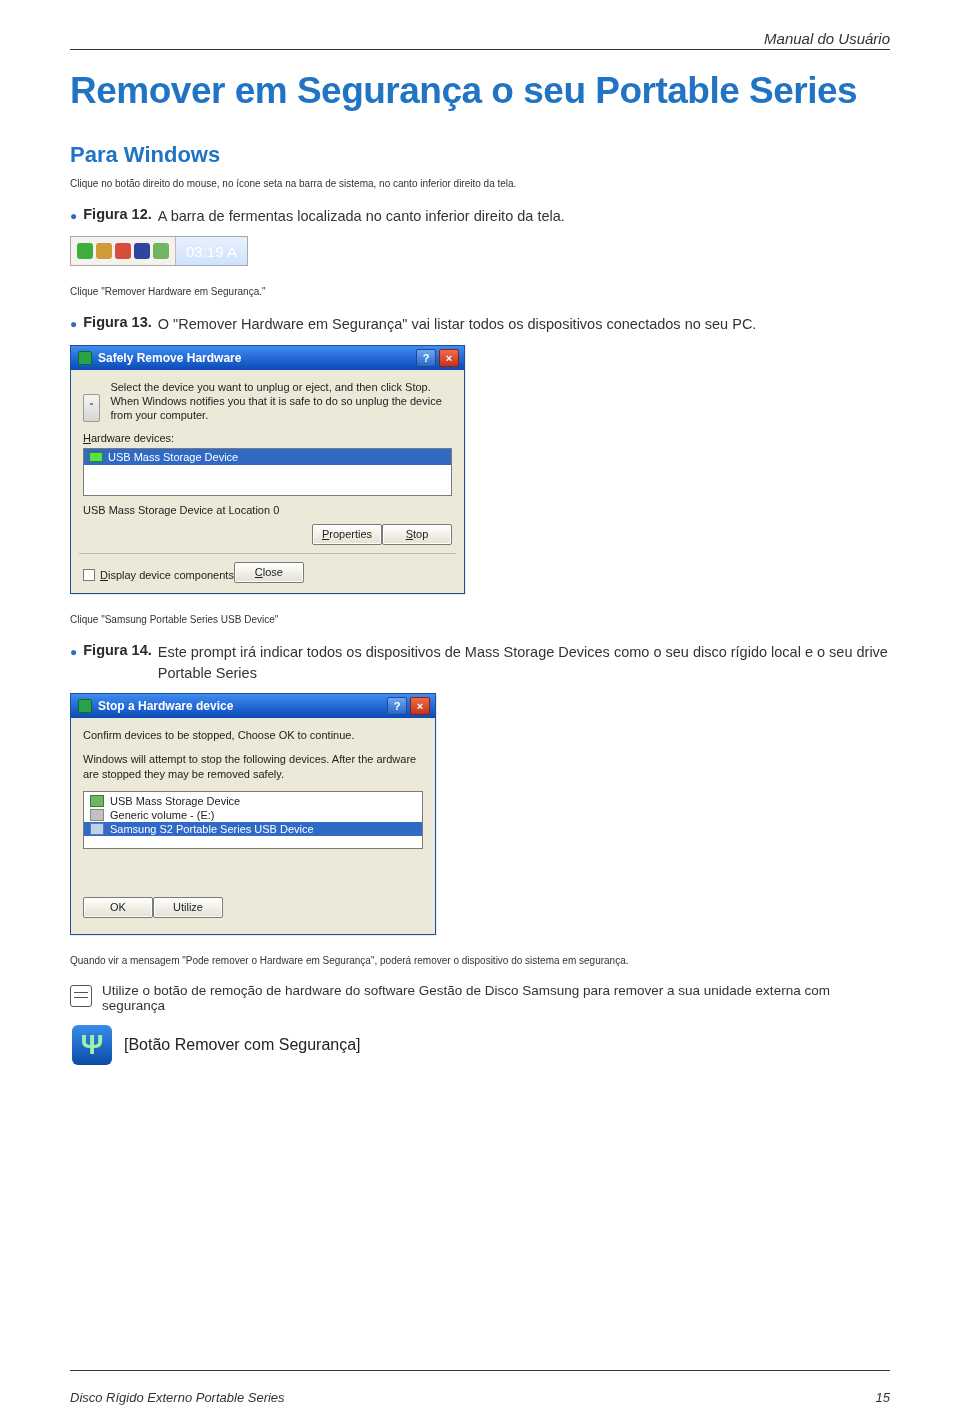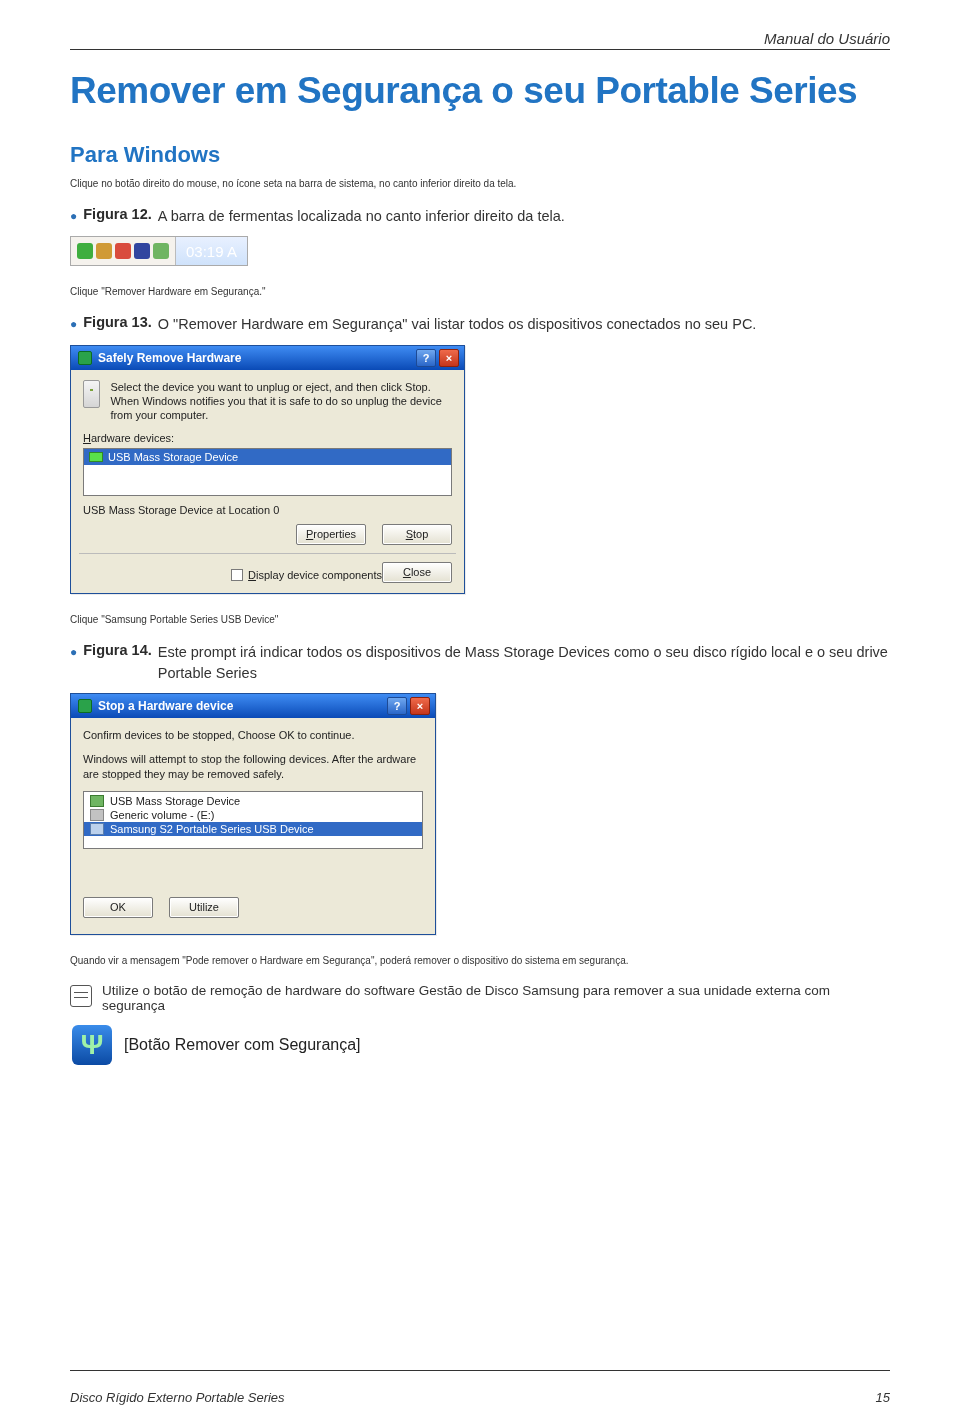--- a/index.html
+++ b/index.html
@@ -113,21 +113,21 @@
     background: linear-gradient(#6fa7ef,#2a66c8);
     border: 1px solid #1d4a95;
     border-radius: 2px;
     color: #fff;
     font-size: 11px;
     display:flex;align-items:center;justify-content:center;
     font-weight: bold;
   }
   .xp-winbtn.close { background: linear-gradient(#ef6a4a,#c4351b); border-color:#8d200c; }
   .xp-body { padding: 10px 12px 10px 12px; }
-  .xp-info-row { display: flex; align-items: flex-start; gap: 10px; margin-bottom: 10px; }
+  .xp-info-row { display: flex; align-items: flex-end; gap: 10px; margin-bottom: 10px; }
   .xp-card-icon { width: 36px; height: 28px; background: linear-gradient(#f5f5f5,#d5d5d5); border:1px solid #999; border-radius:2px; position:relative; }
   .xp-card-icon::after{content:"";position:absolute;left:6px;top:8px;right:6px;height:2px;background:#7aa23a;}
   .xp-info-text { color:#222; line-height:1.3; }
   .xp-label { color:#222; margin-bottom:4px; }
   .xp-listbox {
     border:1px solid #7a7a7a;
     background:#fff;
     height: 48px;
     margin-bottom: 8px;
     overflow:hidden;
@@ -135,21 +135,21 @@
   .xp-listitem {
     background:#316ac5;
     color:#fff;
     padding:2px 5px;
     display:flex;
     align-items:center;
     gap:5px;
   }
   .xp-listitem .li-icon { width:14px; height:10px; background:#59e04a; border:1px solid #2f8a24; }
   .xp-status { color:#222; margin: 6px 0 8px 0; }
-  .xp-btnrow { display:flex; justify-content:flex-end; gap:16px; margin-bottom:6px; }
+  .xp-btnrow { display:flex; justify-content:flex-end; gap:0; margin-bottom:6px; }
   .xp-btn {
     min-width: 70px; height: 21px;
     background: linear-gradient(#fff,#e4e1d1);
     border:1px solid #7a7a7a;
     border-radius:2px;
     font-family: Tahoma, sans-serif;
     font-size: 11px;
     text-align:center;
     line-height: 19px;
     box-shadow: inset 0 0 0 1px #fff;
@@ -273,21 +273,21 @@
         <span class="li-icon"></span>
         <span>USB Mass Storage Device</span>
       </div>
     </div>
     <div class="xp-status">USB Mass Storage Device at Location 0</div>
     <div class="xp-btnrow">
       <div class="xp-btn"><u>P</u><span>roperties</span></div>
       <div class="xp-btn"><u>S</u><span>top</span></div>
     </div>
     <hr class="xp-hr">
-    <div style="display:flex;justify-content:flex-end;align-items:center;">
+    <div style="display:flex;justify-content:flex-start;align-items:center;">
       <div class="xp-checkbox-row">
         <span class="xp-checkbox"></span>
         <span><u>D</u><span>isplay device components</span></span>
       </div>
       <div class="xp-btn"><u>C</u><span>lose</span></div>
     </div>
   </div>
 </div>
 
 <p class="body-text">Clique "Samsung Portable Series USB Device"</p>

